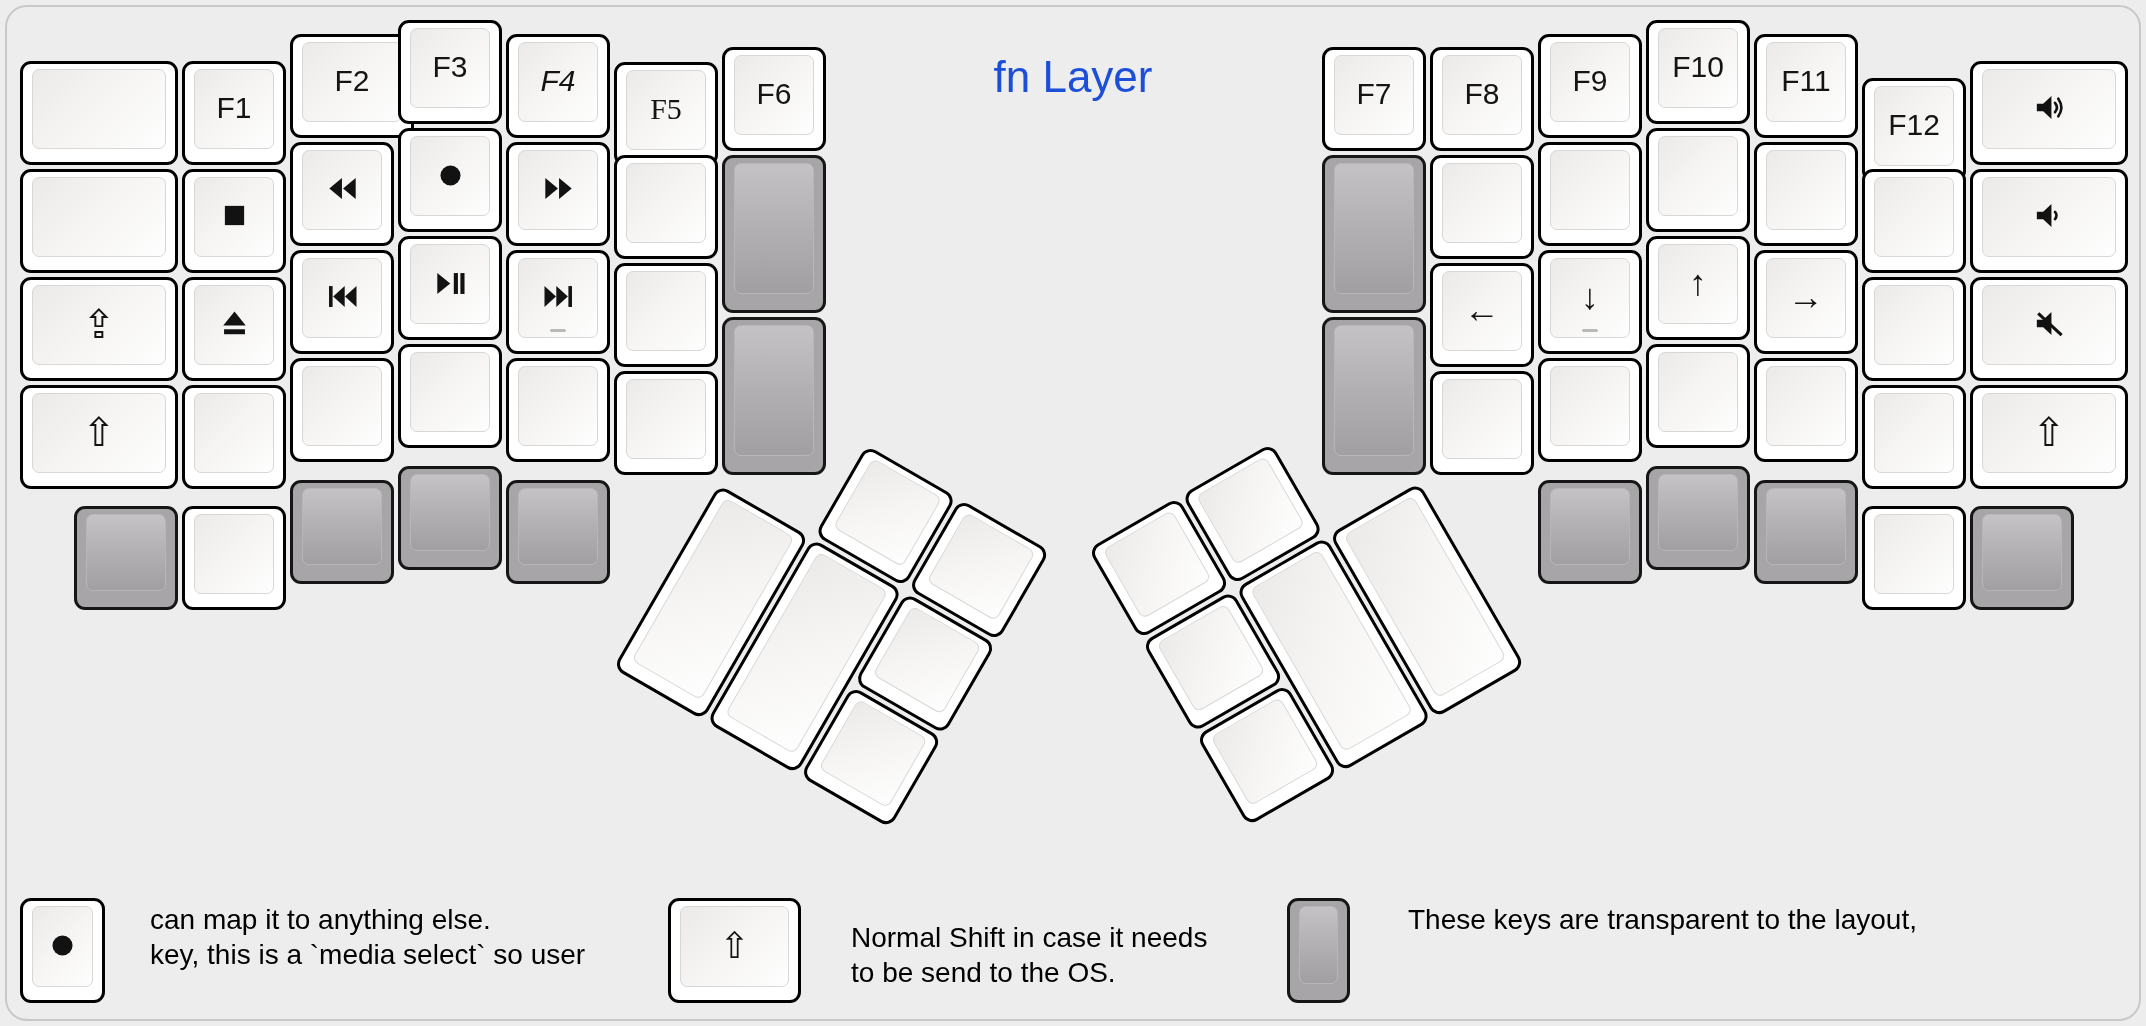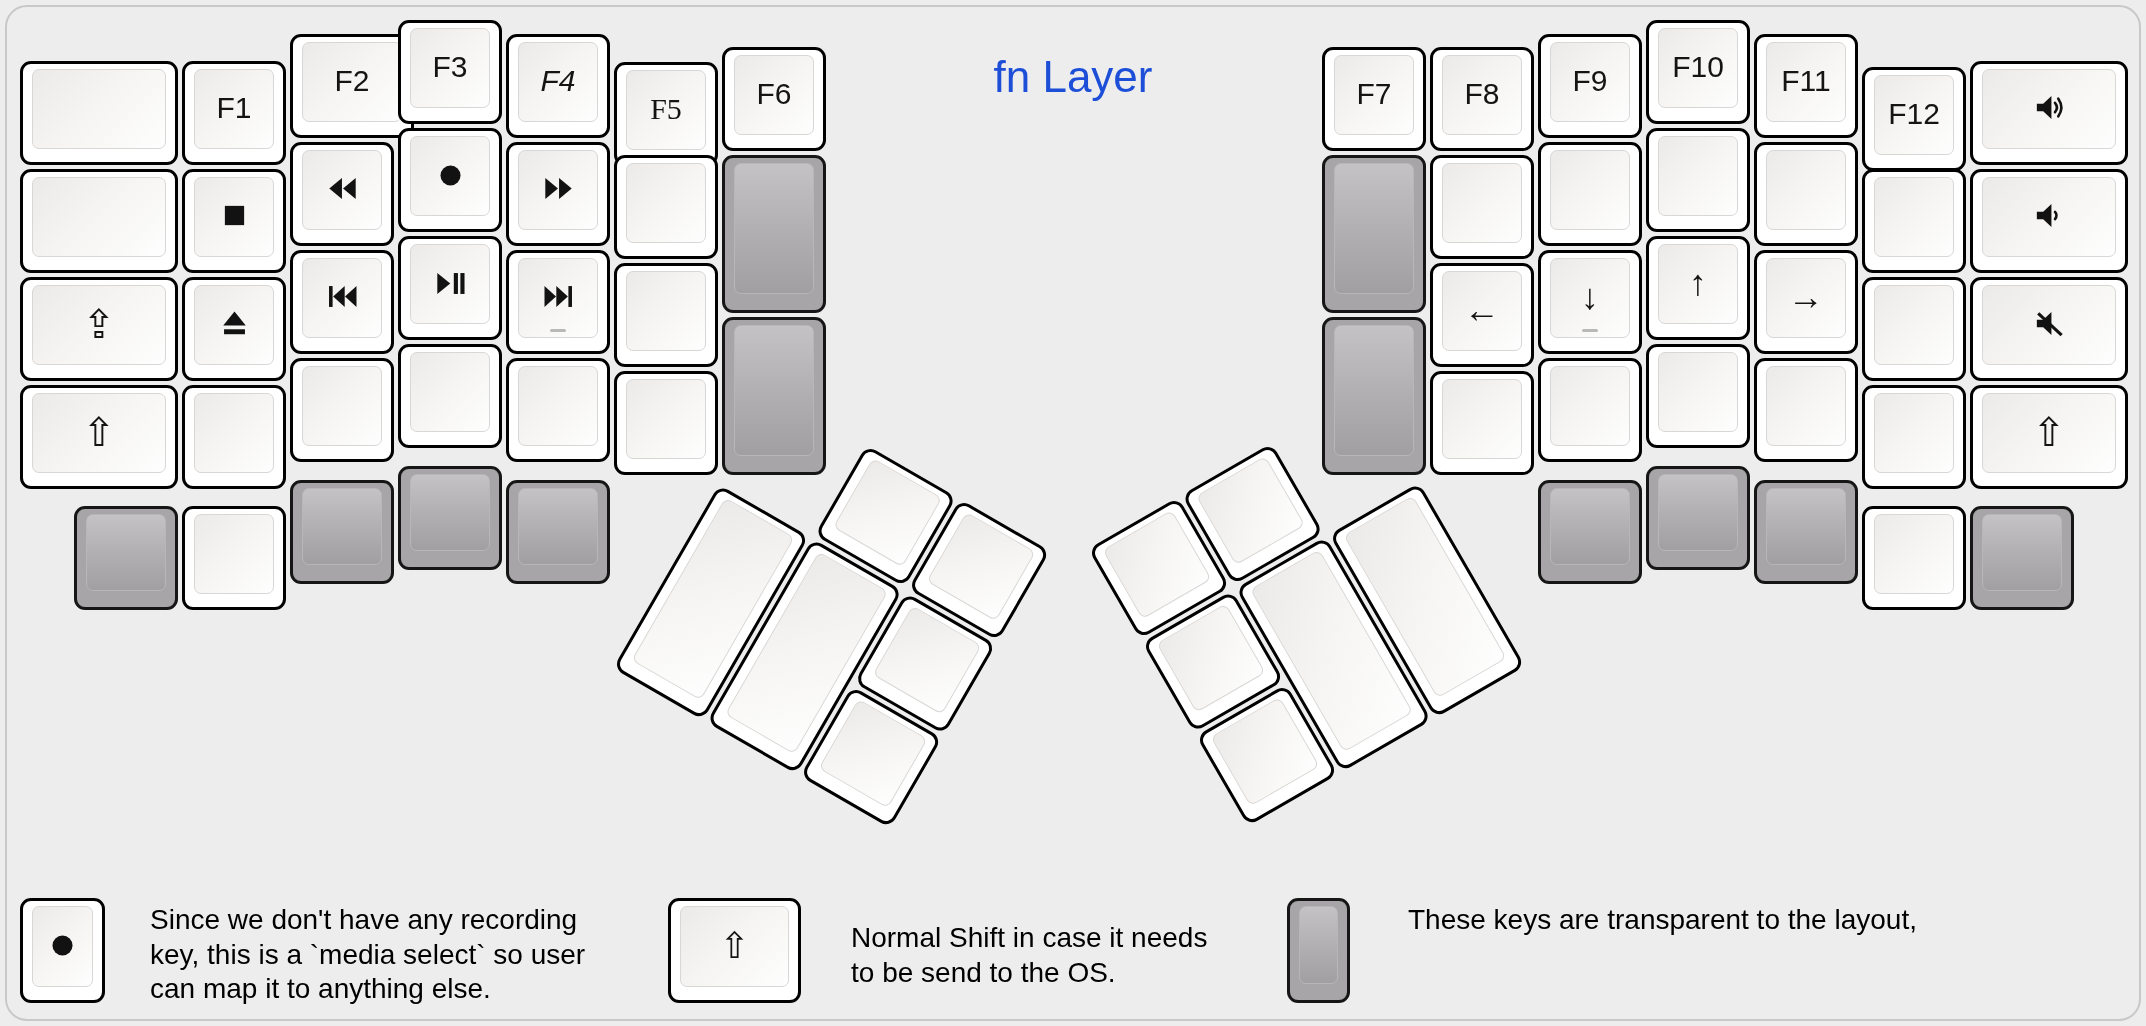--- a/index.html
+++ b/index.html
@@ -282,21 +282,21 @@
       <div class="key" style="left: 1754px; top: 249.5px; width: 104px; height: 104px;">
         <div class="cap"></div>
         <span class="glyph arrow">→</span>
       </div>
       <div class="key" style="left: 1754px; top: 357.5px; width: 104px; height: 104px;">
         <div class="cap"></div>
       </div>
       <div class="key g" style="left: 1754px; top: 479.5px; width: 104px; height: 104px;">
         <div class="cap"></div>
       </div>
-      <div class="key" style="left: 1862px; top: 67px; width: 104px; height: 104px;">
+      <div class="key" style="left: 1862px; top: 78px; width: 104px; height: 104px;">
         <div class="cap"></div>
         <span class="glyph lab">F12</span>
       </div>
       <div class="key" style="left: 1862px; top: 168.5px; width: 104px; height: 104px;">
         <div class="cap"></div>
       </div>
       <div class="key" style="left: 1862px; top: 276.5px; width: 104px; height: 104px;">
         <div class="cap"></div>
       </div>
       <div class="key" style="left: 1862px; top: 384.5px; width: 104px; height: 104px;">
@@ -385,23 +385,22 @@
 
 <div class="key" style="left:20px;top:898px;width:85px;height:105px">
   <div class="cap"></div>
   <span class="glyph">
       <svg class="ic" viewBox="0 0 24 24">
         <circle cx="12" cy="12" r="7.3"></circle>
       </svg>
     </span>
 </div>
 <div class="legend-text" style="left:150px;top:903px">
-  <div>Since we don't have any recording</div>
+  <div>can map it to anything else.</div>
   <div>key, this is a `media select` so user</div>
-  <div>can map it to anything else.</div>
 </div>
 
 <div class="key" style="left:668px;top:898px;width:133px;height:105px">
   <div class="cap"></div>
   <span class="glyph sym" style="font-size:36px">⇧</span>
 </div>
 <div class="legend-text" style="left:851px;top:921px">
   <div>Normal Shift in case it needs</div>
   <div>to be send to the OS.</div>
 </div>

